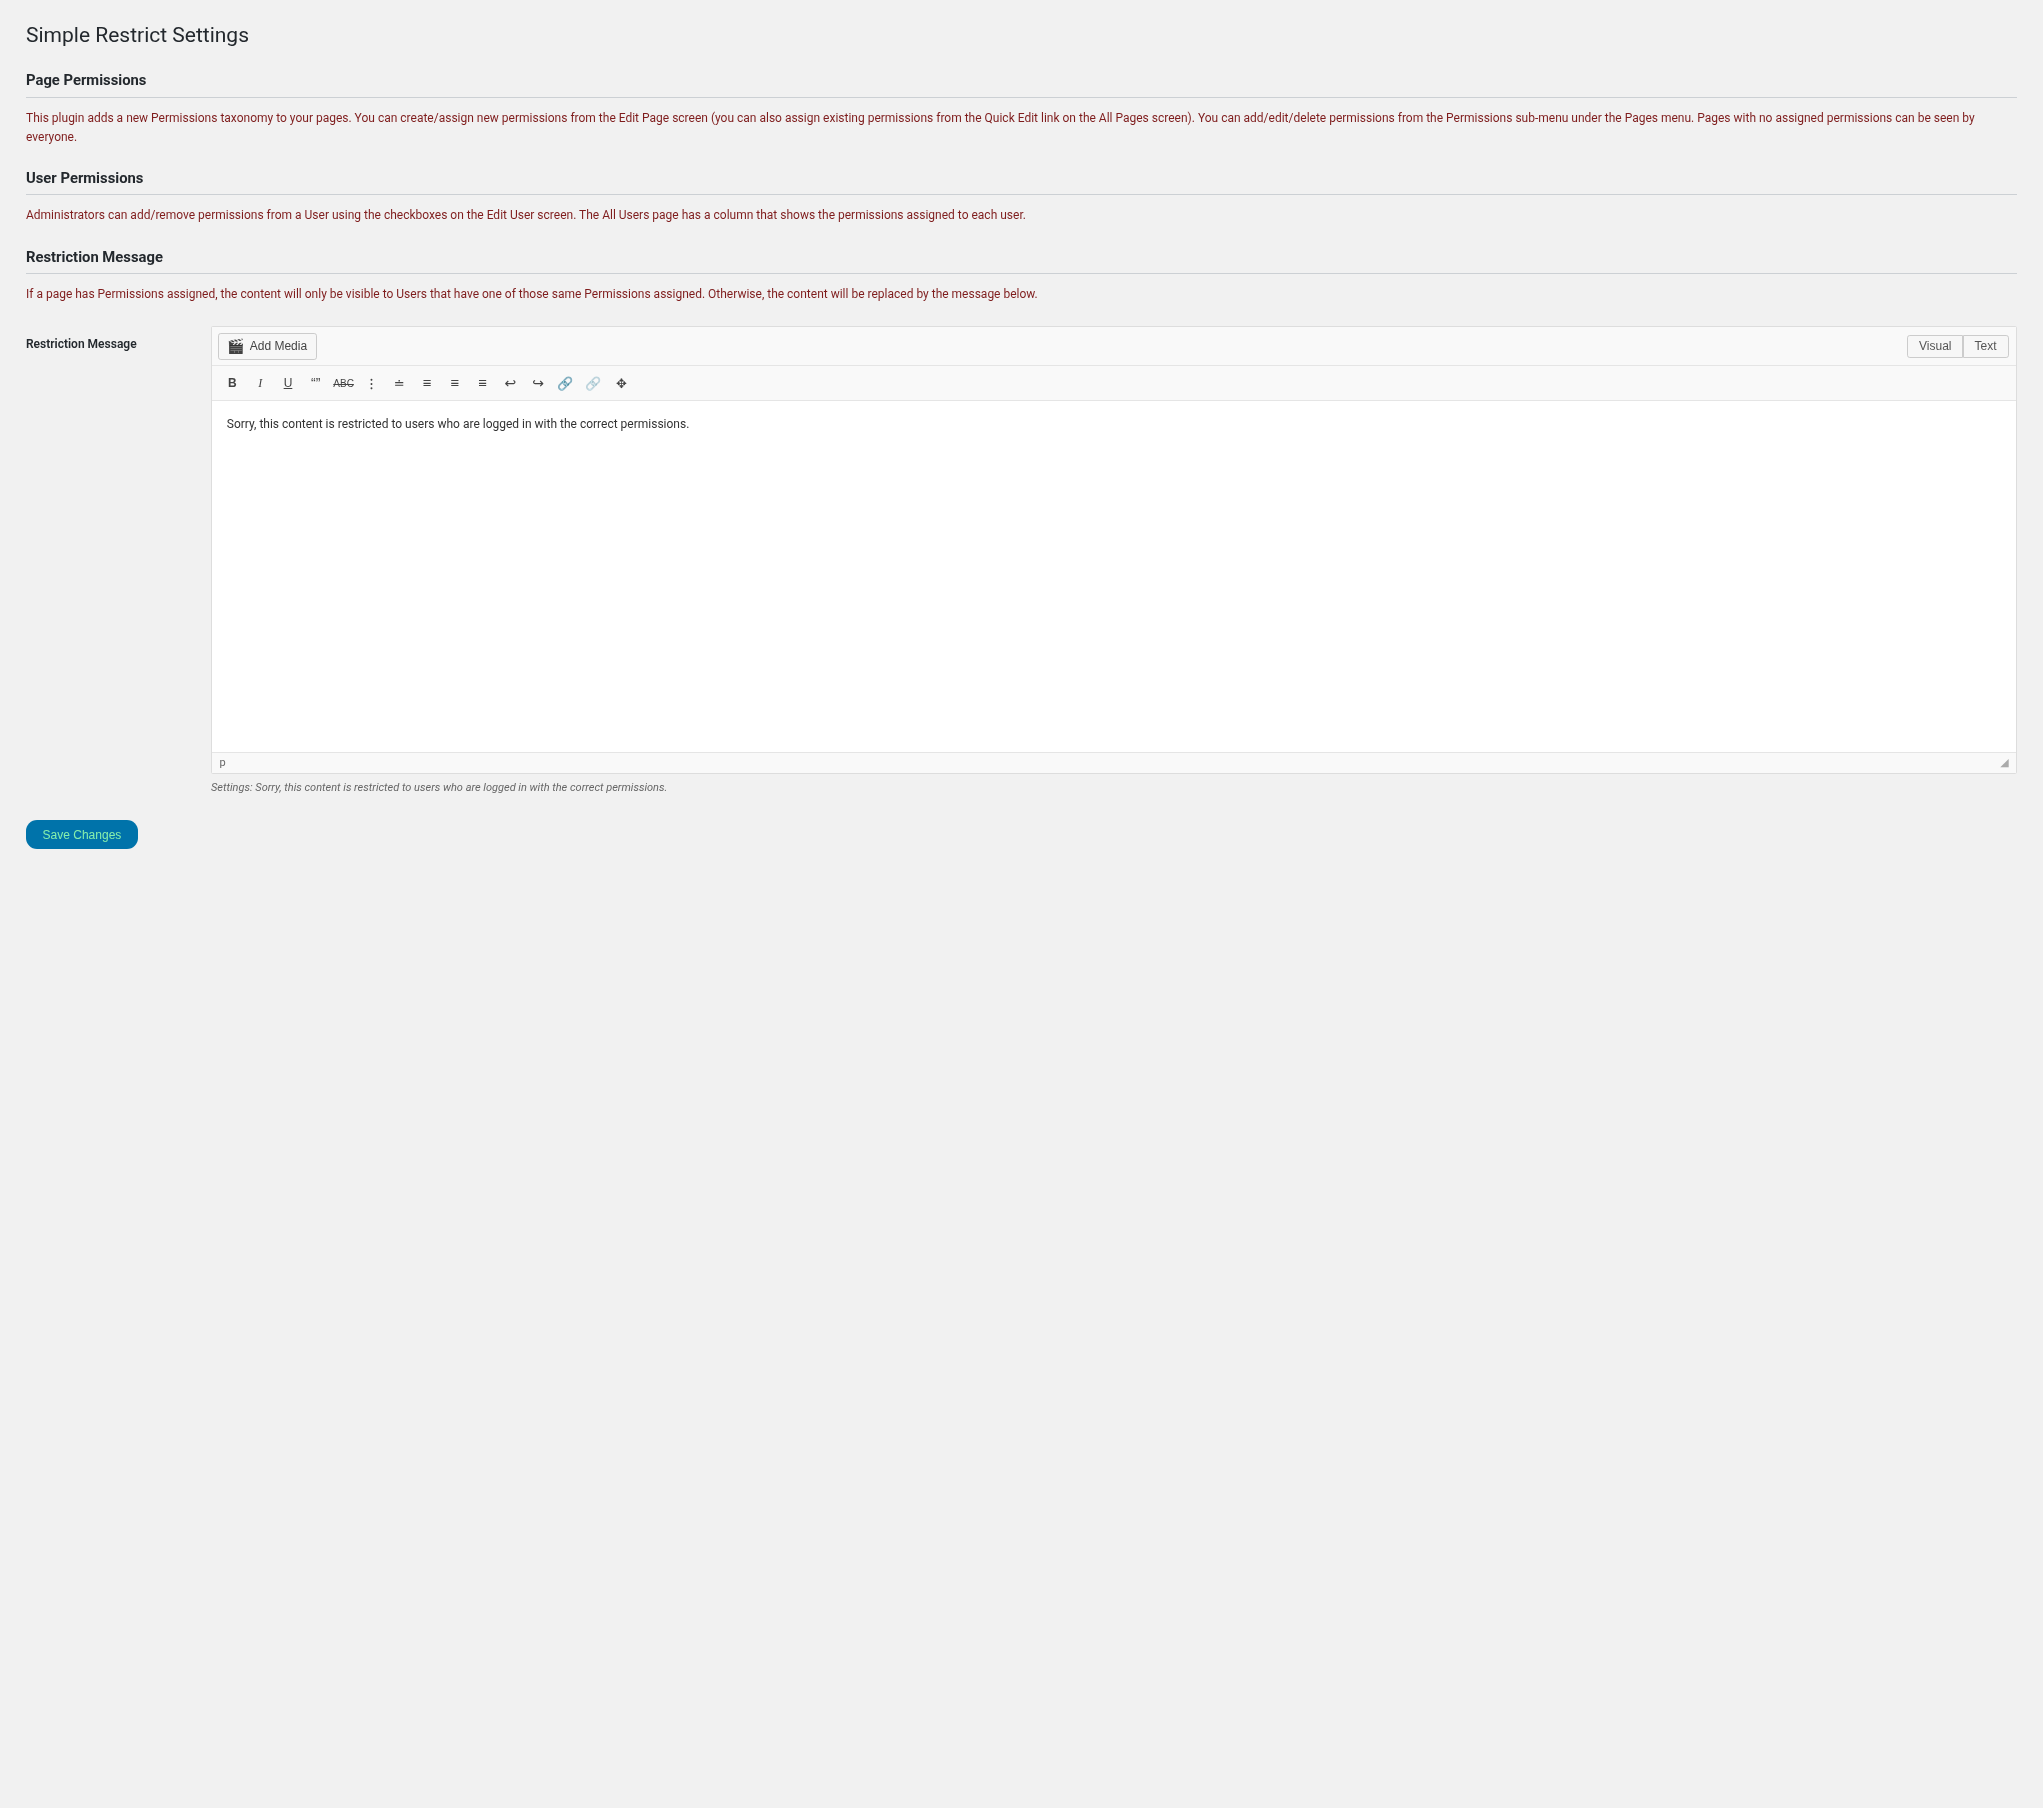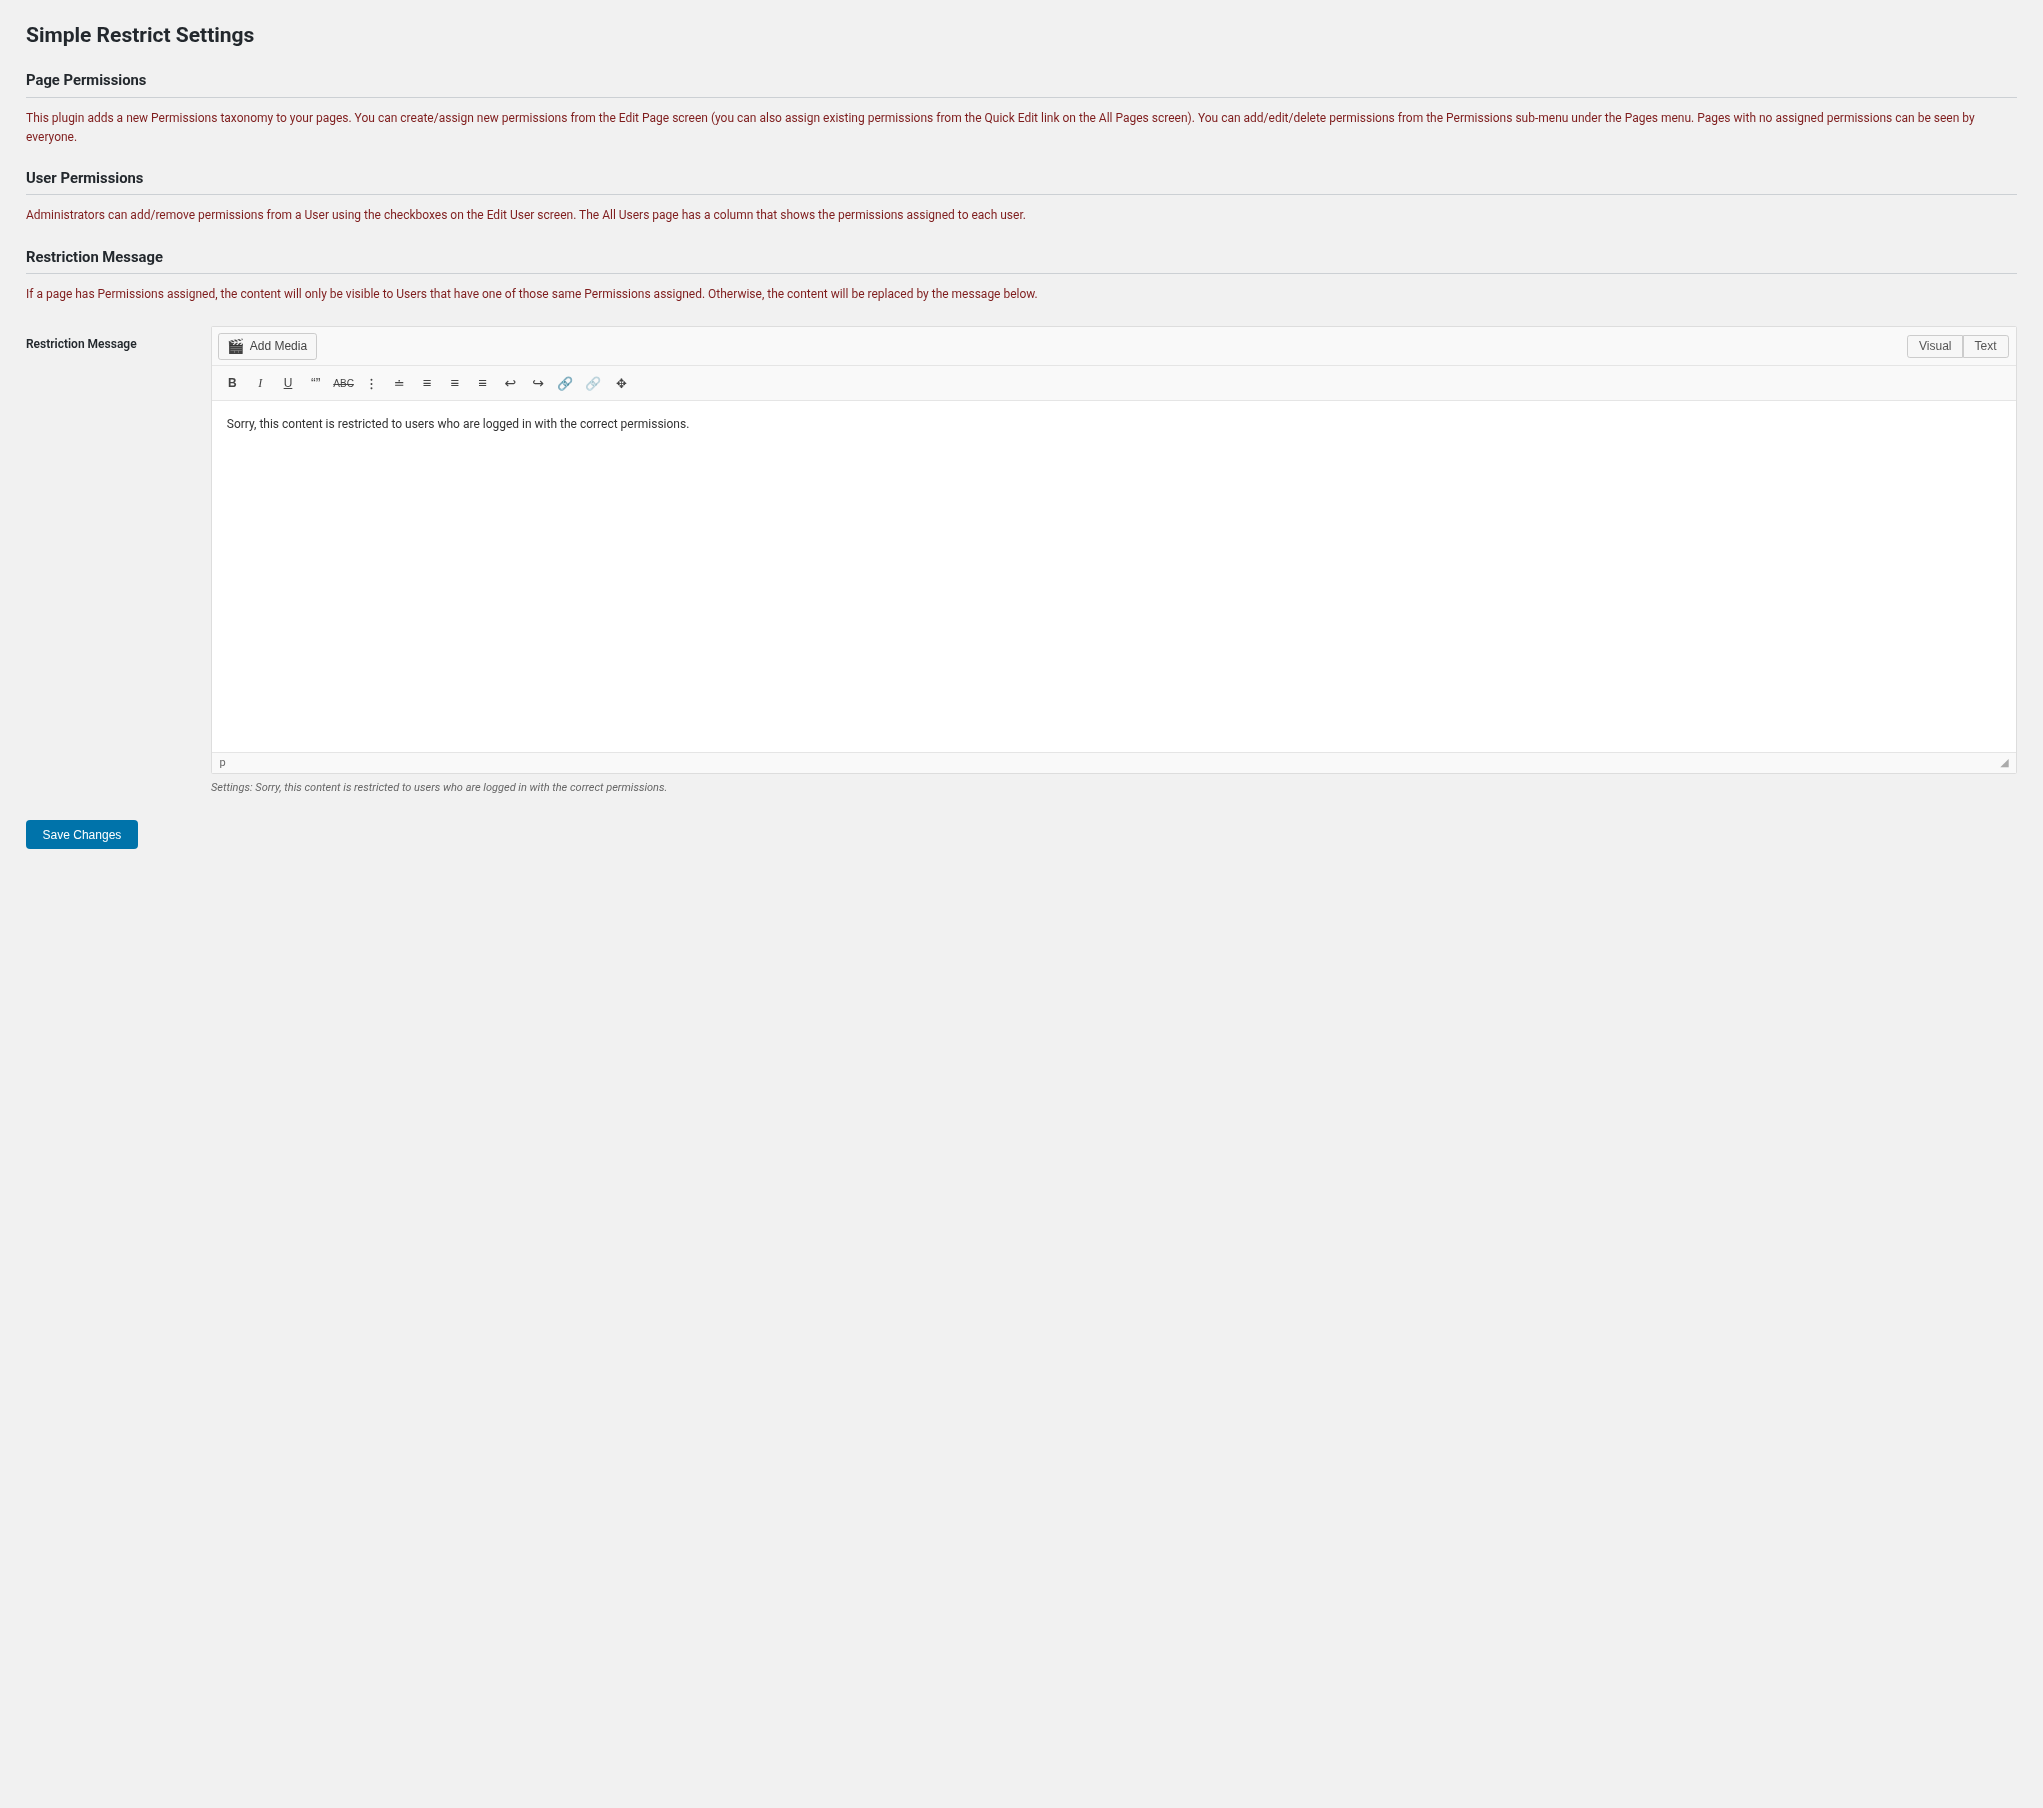--- a/index.html
+++ b/index.html
@@ -5,21 +5,21 @@
     * { box-sizing: border-box; margin: 0; padding: 0; }
     body {
       font-family: -apple-system, BlinkMacSystemFont, "Segoe UI", Roboto, Oxygen, Ubuntu, sans-serif;
       font-size: 13px;
       color: #333;
       background: #f1f1f1;
       padding: 22px 26px 37px 26px;
     }
     .page-title {
       font-size: 21px;
-      font-weight: 700;
+      font-weight: 400;
       color: #23282d;
       margin-bottom: 18.5px;
       line-height: 1.3;
     }
     .section-heading {
       font-size: 14.8px;
       font-weight: 700;
       color: #23282d;
       padding-bottom: 7.4px;
       border-bottom: 0.9px solid #ccd0d4;
@@ -143,23 +143,23 @@
       color: #666;
       font-style: italic;
       margin-top: 7.4px;
       display: block;
     }
     .save-btn {
       display: inline-block;
       margin-top: 26px;
       padding: 7.4px 16.6px;
       background: #0073aa;
-      color: #ffffff;
+      color: #86efac;
       border: none;
-      border-radius: 4px;
+      border-radius: 11px;
       font-size: 12px;
       cursor: pointer;
       font-weight: 500;
     }
   </style>
 </head>
 <body>
 
 
 

